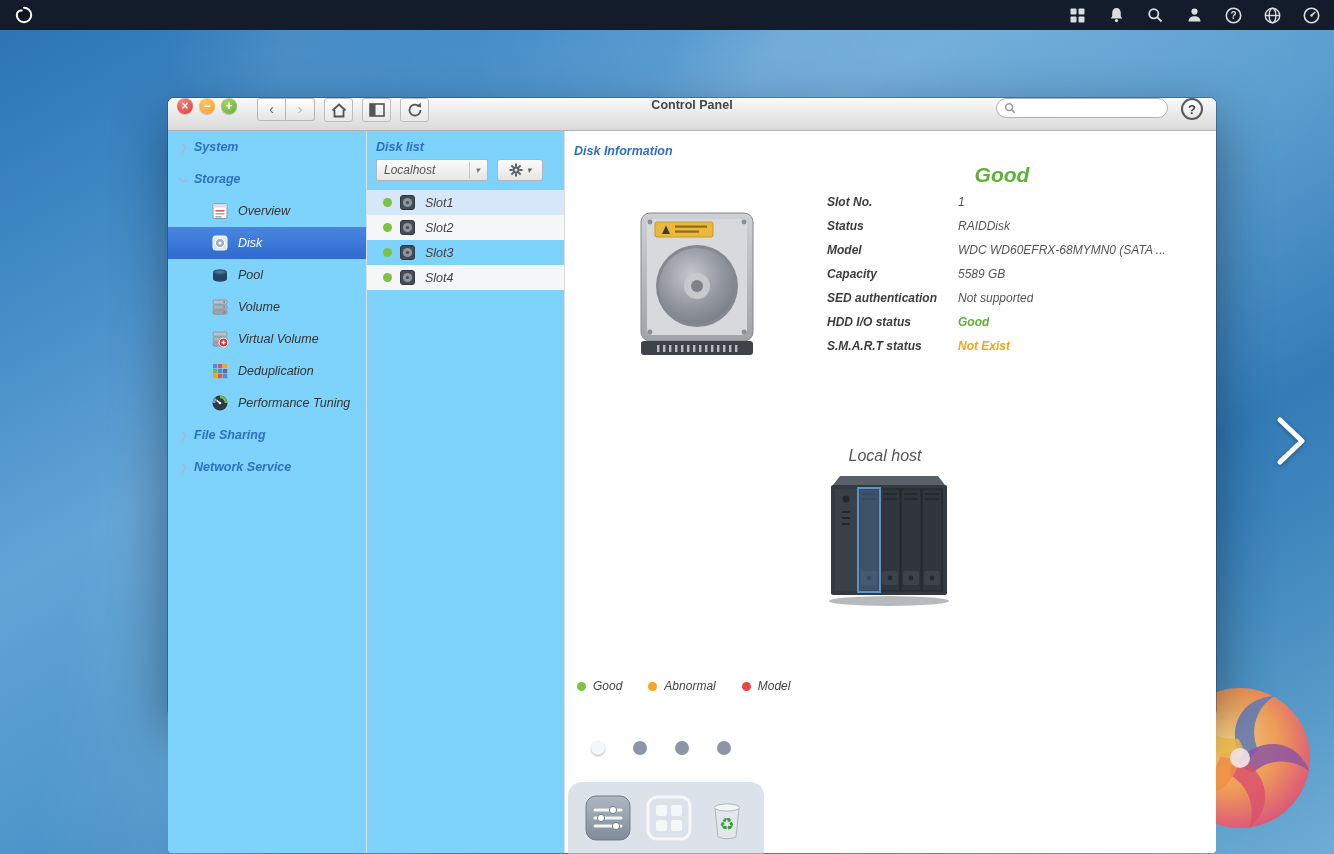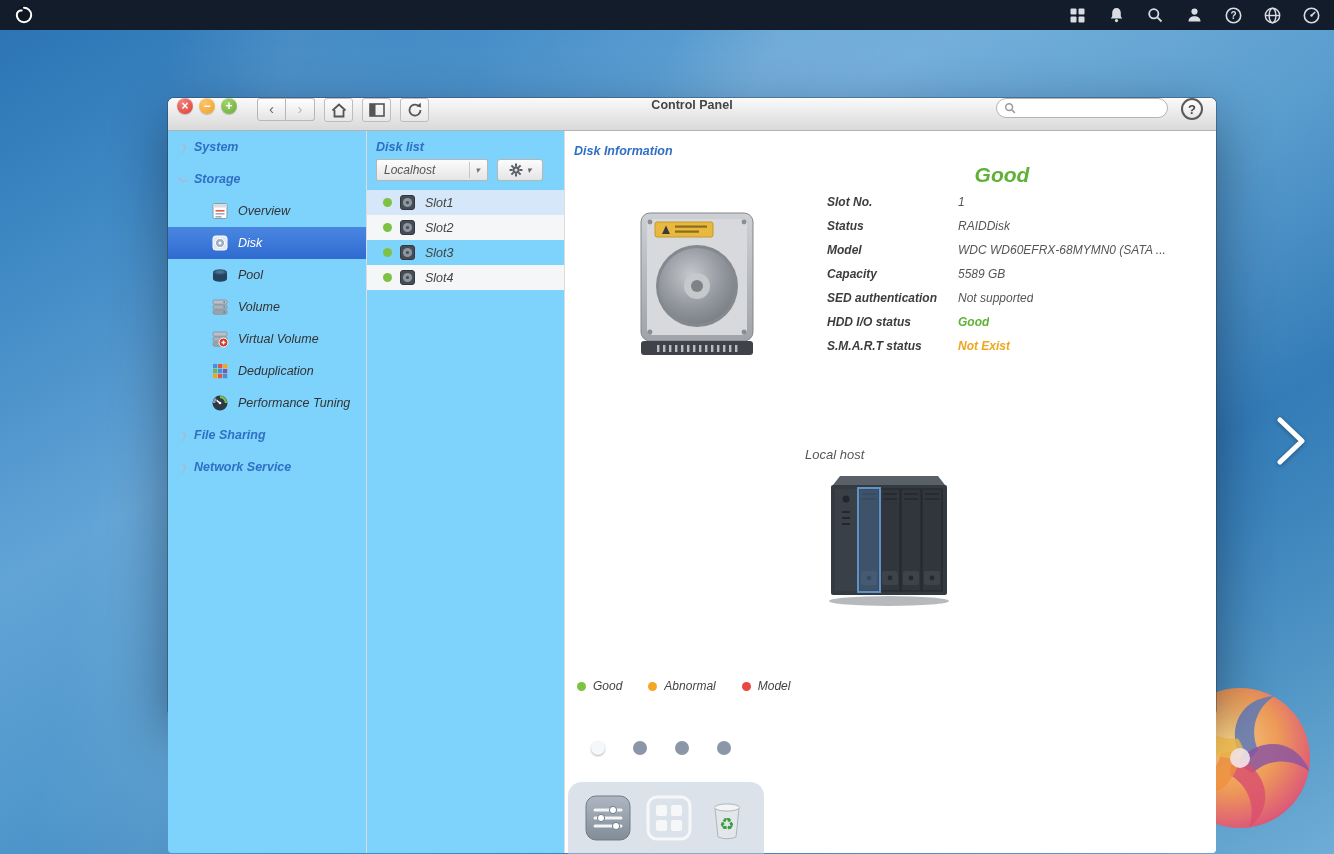--- a/index.html
+++ b/index.html
@@ -104,22 +104,22 @@
   
   .diskinfo { flex:1; position:relative; background:#fff; }
   .di-title { position:absolute; left:9px; top:13px; color:#2f6fc4; font-weight:bold; font-size:12.5px; }
   .di-good { position:absolute; left:357px; top:32px; width:160px; text-align:center;
     font-size:21px; font-weight:bold; }
   .hdd-img { position:absolute; left:70px; top:80px; }
   .fields { position:absolute; left:262px; top:59px; }
   .frow { display:flex; height:24px; align-items:center; }
   .flabel { width:131px; font-size:12px; font-weight:bold; color:#3d3d3d; flex-shrink:0; }
   .fvalue { font-size:12px; color:#555; max-width:255px; white-space:nowrap; overflow:hidden; }
-  .host-label { position:absolute; left:240px; top:316px; width:160px; text-align:left;
-    font-size:13px; color:#555; }
+  .host-label { position:absolute; left:240px; top:316px; width:160px; text-align:center;
+    font-size:16px; color:#555; }
   .nas-img { position:absolute; left:254px; top:340px; }
   .legend { position:absolute; left:12px; top:548px; display:flex; align-items:center;
     font-size:12px; color:#444; }
   .lg-item { display:flex; align-items:center; margin-right:26px; }
   .lg-dot { width:9px; height:9px; border-radius:50%; margin-right:7px; }
 
   
   .next-chevron { position:absolute; left:1274px; top:414px; cursor:pointer; z-index:20;
     filter:drop-shadow(0 1px 2px rgba(0,0,0,.35)); }
   .pager { position:absolute; left:591px; top:741px; display:flex; gap:28px; z-index:20; }

